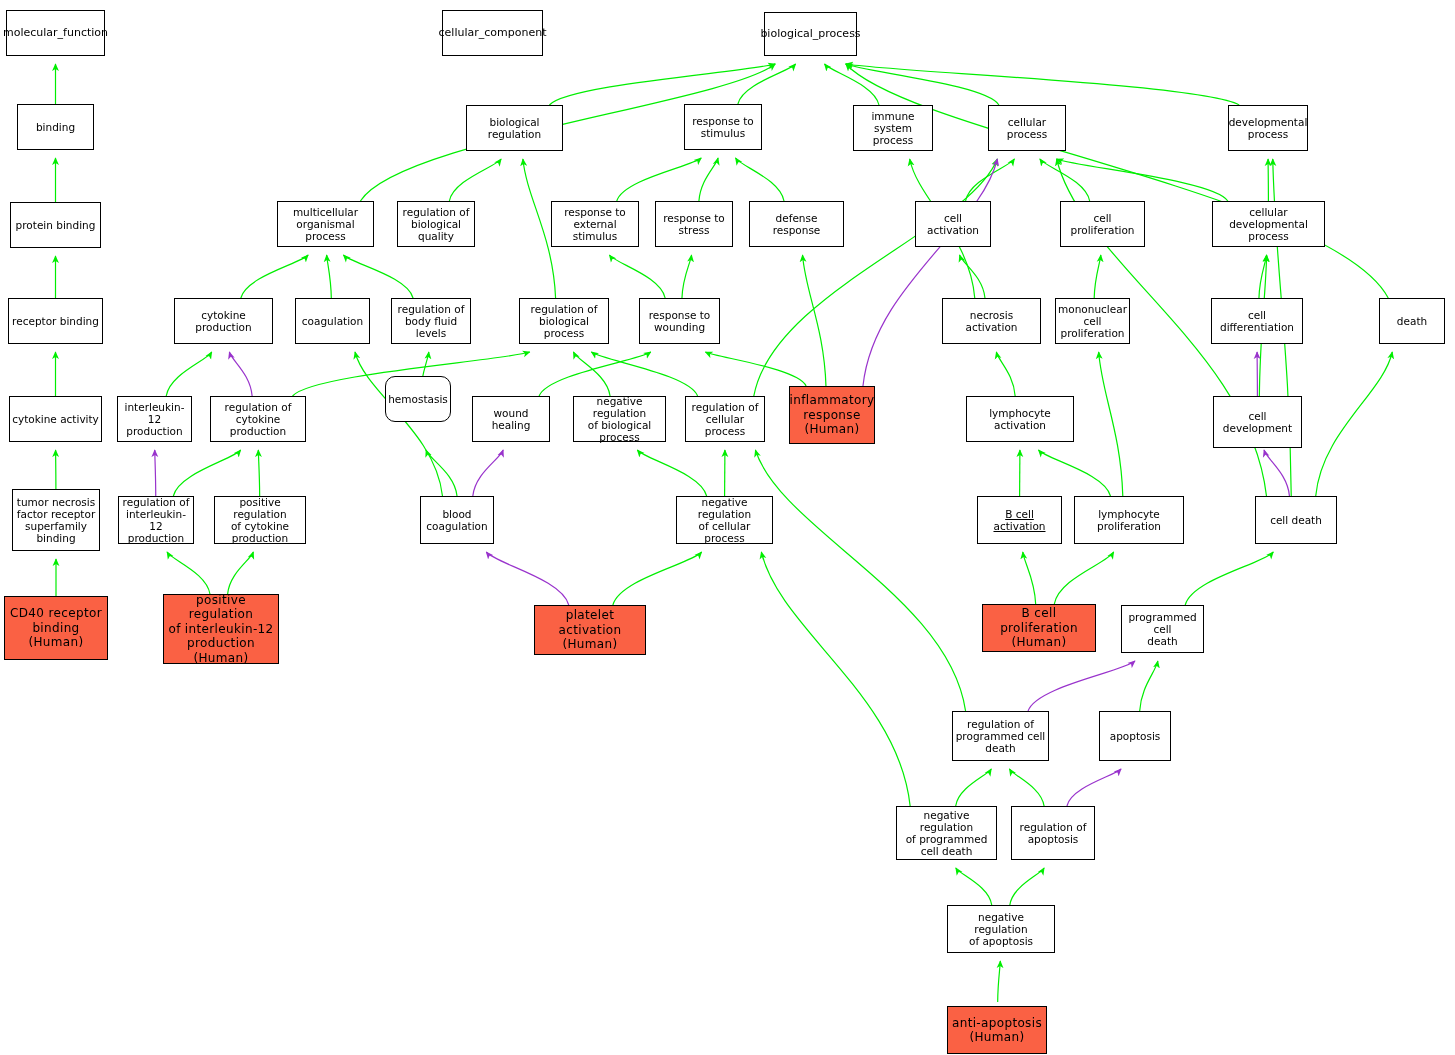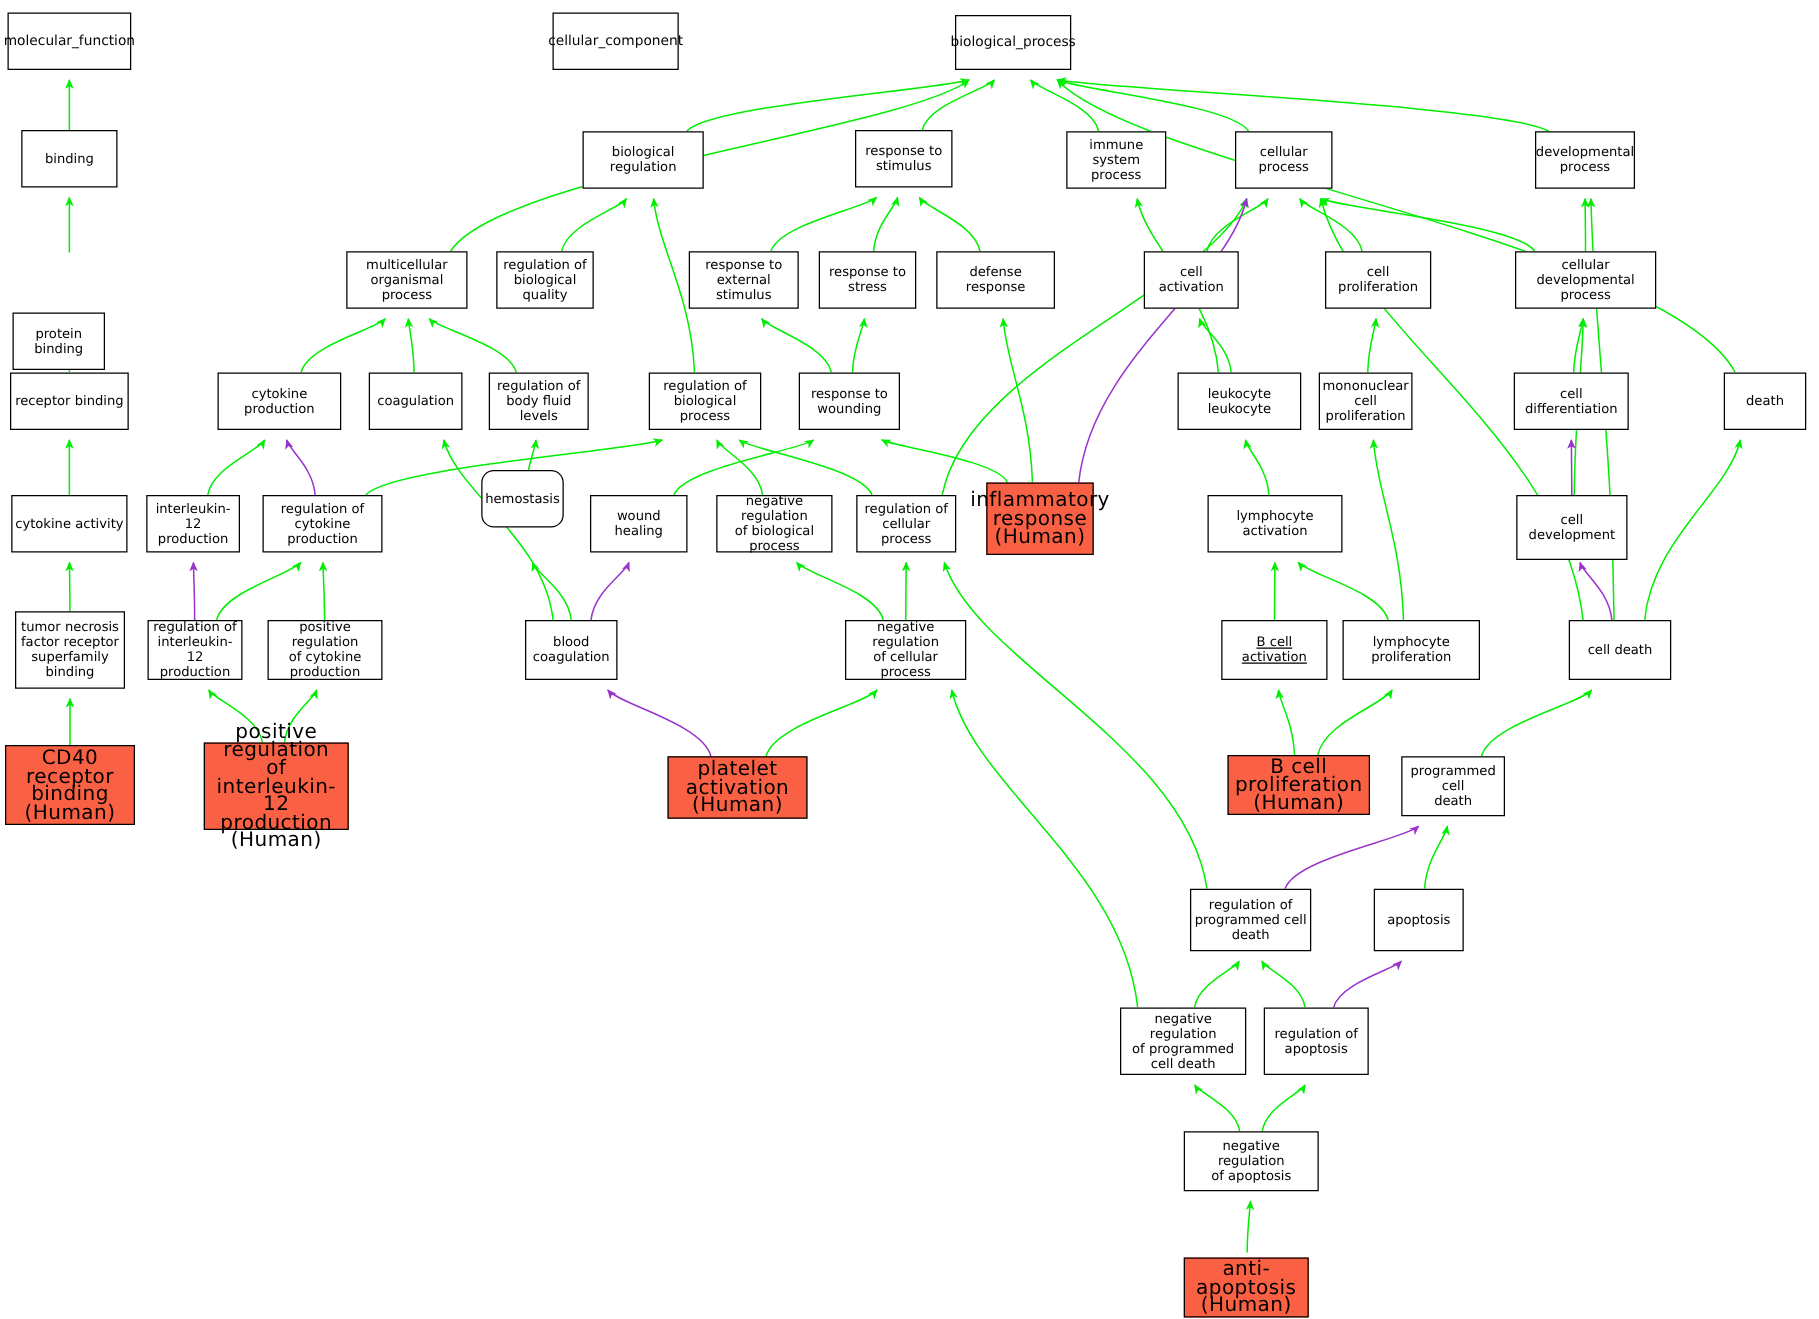--- a/index.html
+++ b/index.html
@@ -27,21 +27,21 @@
     color:#000000;
     font-size:10.5px;
     line-height:12px;
     letter-spacing:0px;
     white-space:pre-line;
     z-index:3;
     padding:4px 2px;
   }
   .node.hl{
     background:#fa6144;
-    font-size:16px;
+    font-size:12px;
     line-height:14.5px;
     letter-spacing:0.35px;
   }
   .node.root{
     font-size:11px;
   }
 </style>
 </head>
 <body>
 
@@ -128,21 +128,21 @@
       <path d="M 955.68 806 C 958.5311999999999 786.875 987.0432000000001 775.625 991.32 769" fill="none" stroke="#00ee00" stroke-width="1.2" marker-end="url(#ah-is_a)"></path>
       <path d="M 910.14 806 C 898.2375999999999 694.65 779.2136 629.15 761.36 552" fill="none" stroke="#00ee00" stroke-width="1.2" marker-end="url(#ah-is_a)"></path>
       <path d="M 1044.075 806 C 1041.303 786.875 1013.583 775.625 1009.425 769" fill="none" stroke="#00ee00" stroke-width="1.2" marker-end="url(#ah-is_a)"></path>
       <path d="M 1066.94 806 C 1071.2696 786.875 1114.5656 775.625 1121.06 769" fill="none" stroke="#9933cc" stroke-width="1.2" marker-end="url(#ah-part_of)"></path>
       <path d="M 991.735 905 C 988.8574 885.875 960.0814 874.625 955.765 868" fill="none" stroke="#00ee00" stroke-width="1.2" marker-end="url(#ah-is_a)"></path>
       <path d="M 1009.84 905 C 1012.5856 885.875 1040.0416 874.625 1044.16 868" fill="none" stroke="#00ee00" stroke-width="1.2" marker-end="url(#ah-is_a)"></path>
       <path d="M 997.68 1002 C 997.8912 981.175 1000.0032 968.925 1000.32 961" fill="none" stroke="#00ee00" stroke-width="1.2" marker-end="url(#ah-is_a)"></path>
     </svg>
 <div class="node root" style="left: 6px; top: 10px; width: 99px; height: 46px;">molecular_function</div>
     <div class="node" style="left: 17px; top: 104px; width: 77px; height: 46px;">binding</div>
-    <div class="node" style="left: 10px; top: 202px; width: 74px; height: 46px; margin-top: 48px;">protein binding</div>
+    <div class="node" style="left: 10px; top: 202px; width: 91px; height: 46px;">protein binding</div>
     <div class="node" style="left: 8px; top: 298px; width: 95px; height: 46px;">receptor binding</div>
     <div class="node" style="left: 9px; top: 396px; width: 93px; height: 46px;">cytokine activity</div>
     <div class="node" style="left: 12px; top: 489px; width: 88px; height: 62px;">tumor necrosis
 factor receptor
 superfamily
 binding</div>
     <div class="node hl" style="left: 4px; top: 596px; width: 104px; height: 64px;">CD40 receptor
 binding
 (Human)</div>
     <div class="node root" style="left: 442px; top: 10px; width: 101px; height: 46px;">cellular_component</div>
@@ -169,21 +169,21 @@
     <div class="node" style="left: 1212px; top: 201px; width: 113px; height: 46px;">cellular developmental
 process</div>
     <div class="node" style="left: 174px; top: 298px; width: 99px; height: 46px;">cytokine production</div>
     <div class="node" style="left: 295px; top: 298px; width: 75px; height: 46px;">coagulation</div>
     <div class="node" style="left: 391px; top: 298px; width: 80px; height: 46px;">regulation of
 body fluid levels</div>
     <div class="node" style="left: 519px; top: 298px; width: 90px; height: 46px;">regulation of
 biological process</div>
     <div class="node" style="left: 639px; top: 298px; width: 81px; height: 46px;">response to
 wounding</div>
-    <div class="node" style="left: 942px; top: 298px; width: 99px; height: 46px;">leukocyte leukocyte</div>
+    <div class="node" style="left: 942px; top: 298px; width: 99px; height: 46px;">necrosis activation</div>
     <div class="node" style="left: 1055px; top: 298px; width: 75px; height: 46px;">mononuclear
 cell proliferation</div>
     <div class="node" style="left: 1211px; top: 298px; width: 92px; height: 46px;">cell differentiation</div>
     <div class="node" style="left: 1379px; top: 298px; width: 66px; height: 46px;">death</div>
     <div class="node" style="left: 117px; top: 396px; width: 75px; height: 46px;">interleukin-12
 production</div>
     <div class="node" style="left: 210px; top: 396px; width: 96px; height: 46px;">regulation of
 cytokine production</div>
     <div class="node" style="left: 385px; top: 376px; width: 66px; height: 46px; border-radius: 10px;">hemostasis</div>
     <div class="node" style="left: 472px; top: 396px; width: 78px; height: 46px;">wound healing</div>

